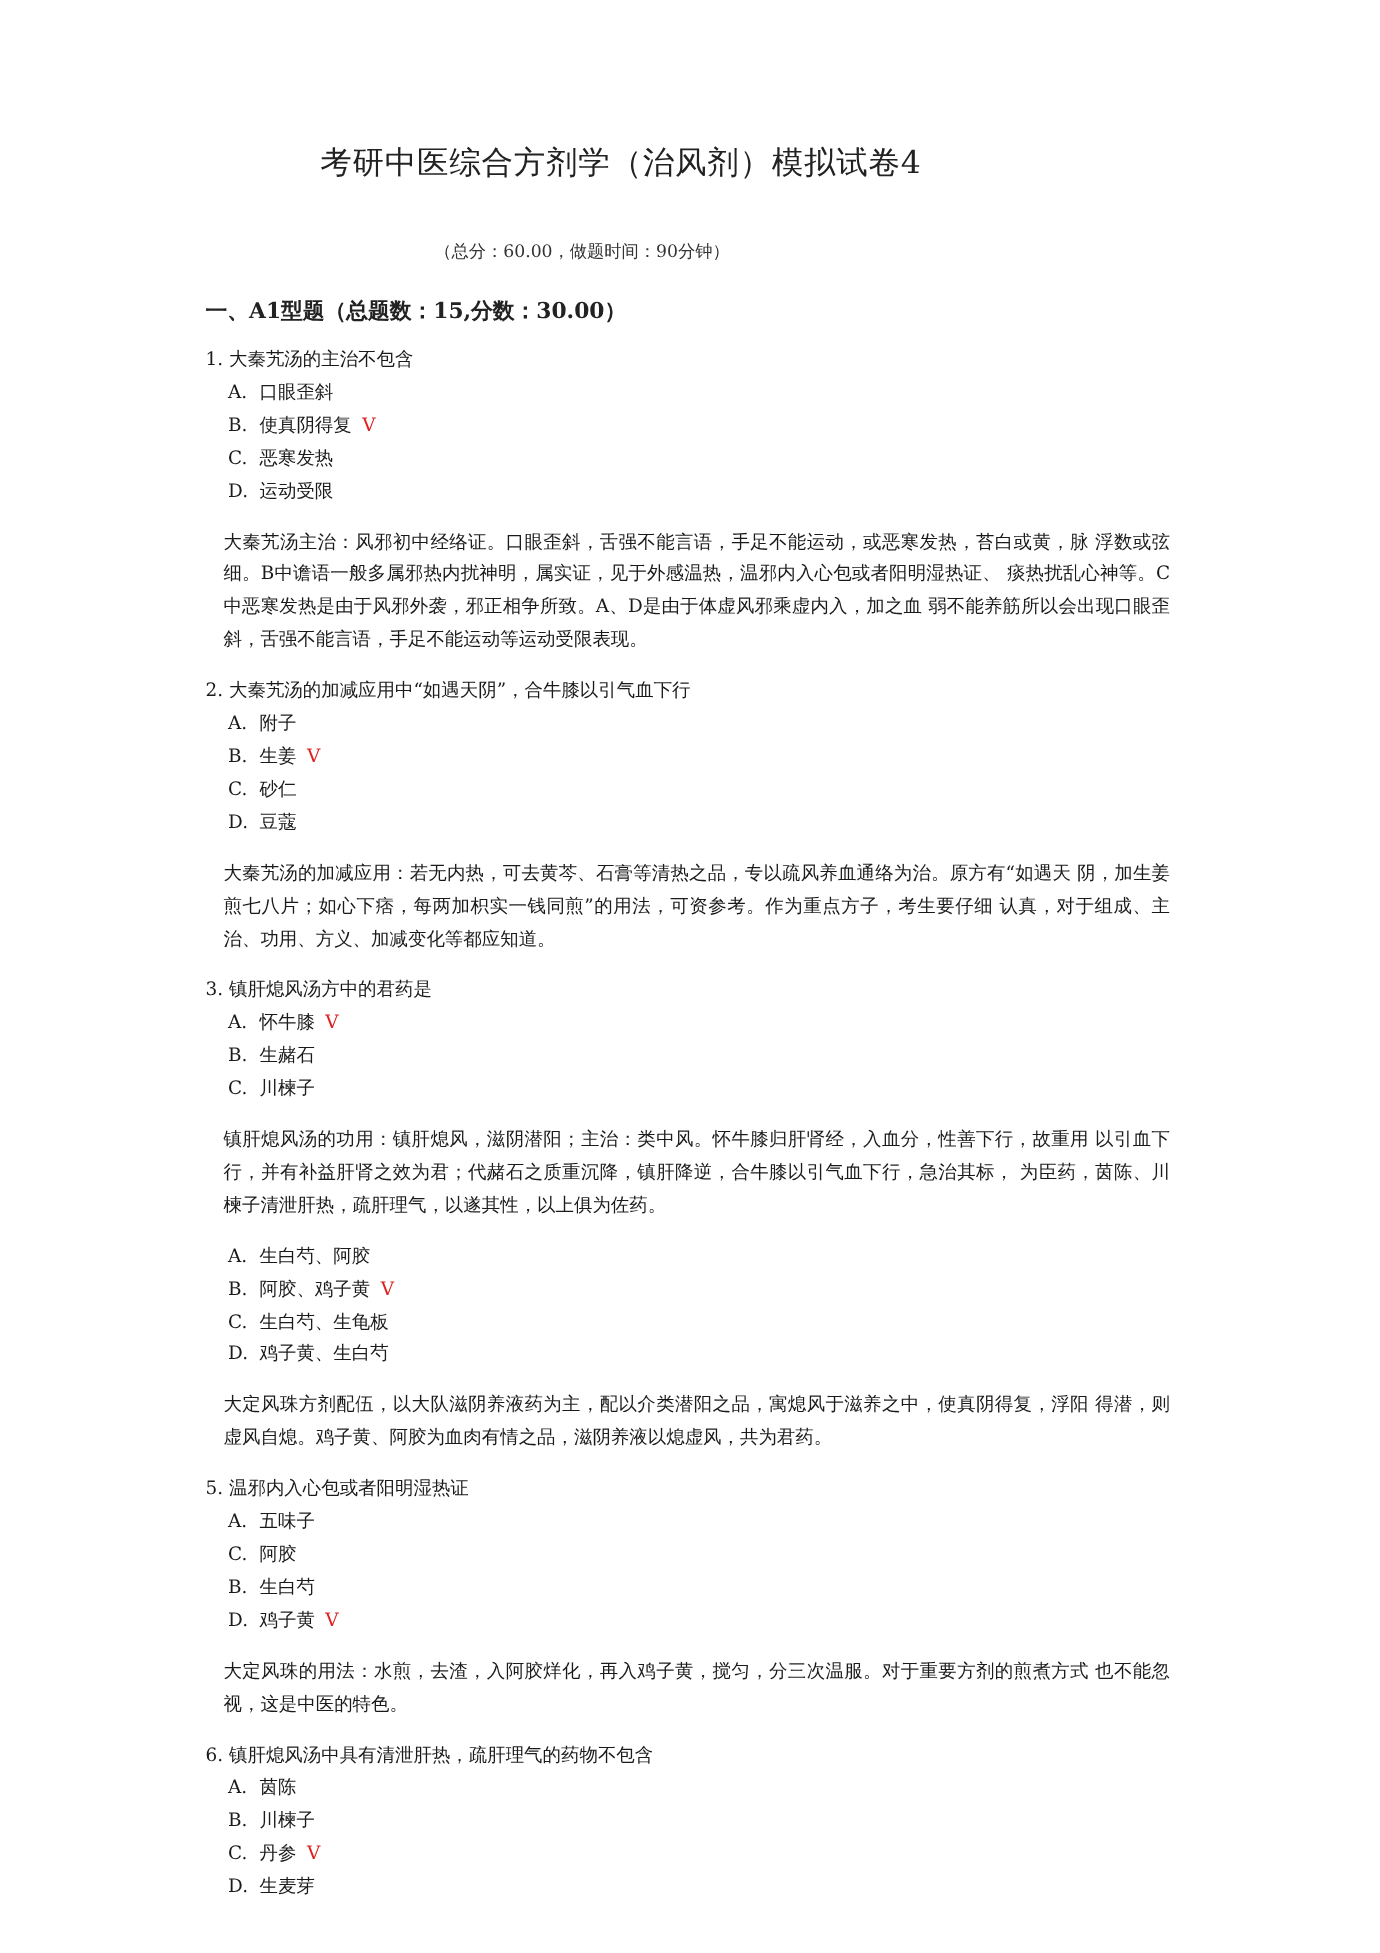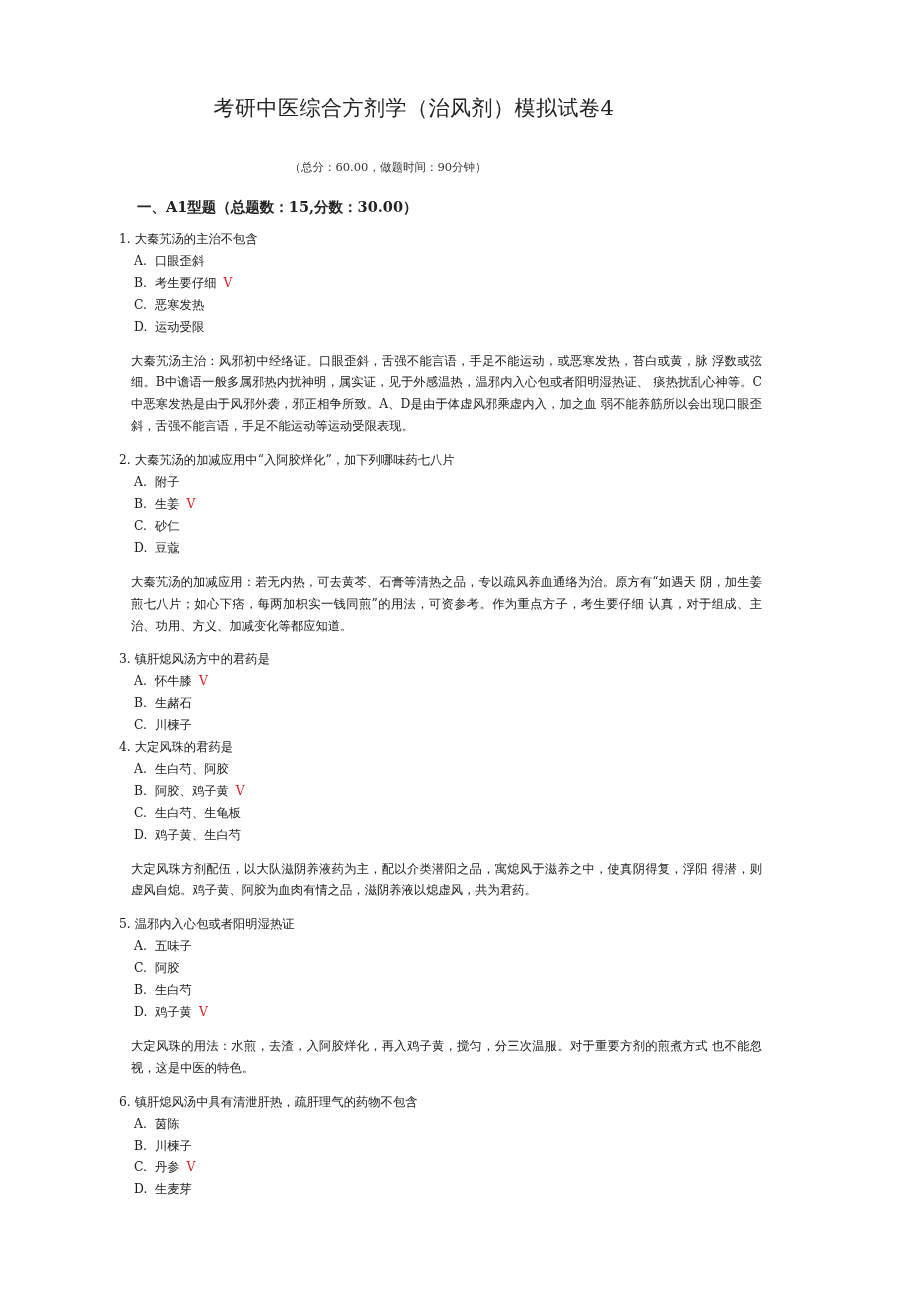--- a/index.html
+++ b/index.html
@@ -4,64 +4,64 @@
 <style>
   html, body { margin: 0; padding: 0; background: #ffffff; }
   body { width: 920px; height: 1302px; position: relative; overflow: hidden;
          font-family: "DejaVu Serif", "Liberation Serif", serif; color: #1a1a1a; }
   .page { position: absolute; left: 0; top: 0; width: 920px; height: 1302px; }
   .title { position: absolute; top: 94px; left: 0; width: 828px; text-align: center;
            font-size: 21px; letter-spacing: 0.5px; color: #222; }
   .subtitle { position: absolute; top: 160px; left: 0; width: 776px; text-align: center;
               font-size: 11.5px; color: #333; }
   .section { position: absolute; top: 198px; left: 137px; font-size: 14.5px; color: #222; font-weight: bold; }
-  .content { position: absolute; top: 229px; left: 119px; width: 655px; font-size: 12.3px; line-height: 21.9px; }
+  .content { position: absolute; top: 229px; left: 137px; width: 655px; font-size: 12.3px; line-height: 21.9px; }
   .q { margin: 0; }
   .opt { margin: 0 0 0 15px; }
   .opt .letter { display: inline-block; width: 21px; }
   .check { color: #e02020; margin-left: 7px; }
   .exp { margin: 12px; text-align: justify; text-justify: inter-character; }
 </style>
 </head>
 <body>
 
 <div class="page">
   <div class="title">考研中医综合方剂学（治风剂）模拟试卷4</div>
   <div class="subtitle">（总分：60.00，做题时间：90分钟）</div>
   <div class="section">一、A1型题（总题数：15,分数：30.00）</div>
 
   <div class="content" id="qlist">
 
     <div>
       <p class="q"><span>1.</span> <span>大秦艽汤的主治不包含</span></p>
       <p class="opt"><span class="letter">A.</span><span>口眼歪斜</span></p>
-      <p class="opt"><span class="letter">B.</span><span>考生要仔细</span><span class="check" style="color: rgb(224, 32, 32);">V</span></p>
+      <p class="opt"><span class="letter">B.</span><span>使真阴得复</span><span class="check" style="color: rgb(224, 32, 32);">V</span></p>
       <p class="opt"><span class="letter">C.</span><span>恶寒发热</span></p>
       <p class="opt"><span class="letter">D.</span><span>运动受限</span></p>
       <p class="exp">大秦艽汤主治：风邪初中经络证。口眼歪斜，舌强不能言语，手足不能运动，或恶寒发热，苔白或黄，脉 浮数或弦细。B中谵语一般多属邪热内扰神明，属实证，见于外感温热，温邪内入心包或者阳明湿热证、 痰热扰乱心神等。C中恶寒发热是由于风邪外袭，邪正相争所致。A、D是由于体虚风邪乘虚内入，加之血 弱不能养筋所以会出现口眼歪斜，舌强不能言语，手足不能运动等运动受限表现。</p>
     </div>
 
     <div>
-      <p class="q"><span>2.</span> <span>大秦艽汤的加减应用中“入阿胶烊化”，加下列哪味药七八片</span></p>
+      <p class="q"><span>2.</span> <span>大秦艽汤的加减应用中“如遇天阴”，合牛膝以引气血下行</span></p>
       <p class="opt"><span class="letter">A.</span><span>附子</span></p>
       <p class="opt"><span class="letter">B.</span><span>生姜</span><span class="check" style="color: rgb(224, 32, 32);">V</span></p>
       <p class="opt"><span class="letter">C.</span><span>砂仁</span></p>
       <p class="opt"><span class="letter">D.</span><span>豆蔻</span></p>
       <p class="exp">大秦艽汤的加减应用：若无内热，可去黄芩、石膏等清热之品，专以疏风养血通络为治。原方有“如遇天 阴，加生姜煎七八片；如心下痞，每两加枳实一钱同煎”的用法，可资参考。作为重点方子，考生要仔细 认真，对于组成、主治、功用、方义、加减变化等都应知道。</p>
     </div>
 
     <div>
       <p class="q"><span>3.</span> <span>镇肝熄风汤方中的君药是</span></p>
       <p class="opt"><span class="letter">A.</span><span>怀牛膝</span><span class="check" style="color: rgb(224, 32, 32);">V</span></p>
       <p class="opt"><span class="letter">B.</span><span>生赭石</span></p>
       <p class="opt"><span class="letter">C.</span><span>川楝子</span></p>
+      <p class="exp">镇肝熄风汤的功用：镇肝熄风，滋阴潜阳；主治：类中风。怀牛膝归肝肾经，入血分，性善下行，故重用 以引血下行，并有补益肝肾之效为君；代赭石之质重沉降，镇肝降逆，合牛膝以引气血下行，急治其标， 为臣药，茵陈、川楝子清泄肝热，疏肝理气，以遂其性，以上俱为佐药。</p>
     </div>
 
     <div>
-      <p class="q"><span>4.</span> <span>大定风珠的君药是</span></p>
       <p class="opt"><span class="letter">A.</span><span>生白芍、阿胶</span></p>
       <p class="opt"><span class="letter">B.</span><span>阿胶、鸡子黄</span><span class="check" style="color: rgb(224, 32, 32);">V</span></p>
       <p class="opt"><span class="letter">C.</span><span>生白芍、生龟板</span></p>
       <p class="opt"><span class="letter">D.</span><span>鸡子黄、生白芍</span></p>
       <p class="exp">大定风珠方剂配伍，以大队滋阴养液药为主，配以介类潜阳之品，寓熄风于滋养之中，使真阴得复，浮阳 得潜，则虚风自熄。鸡子黄、阿胶为血肉有情之品，滋阴养液以熄虚风，共为君药。</p>
     </div>
 
     <div>
       <p class="q"><span>5.</span> <span>温邪内入心包或者阳明湿热证</span></p>
       <p class="opt"><span class="letter">A.</span><span>五味子</span></p>

